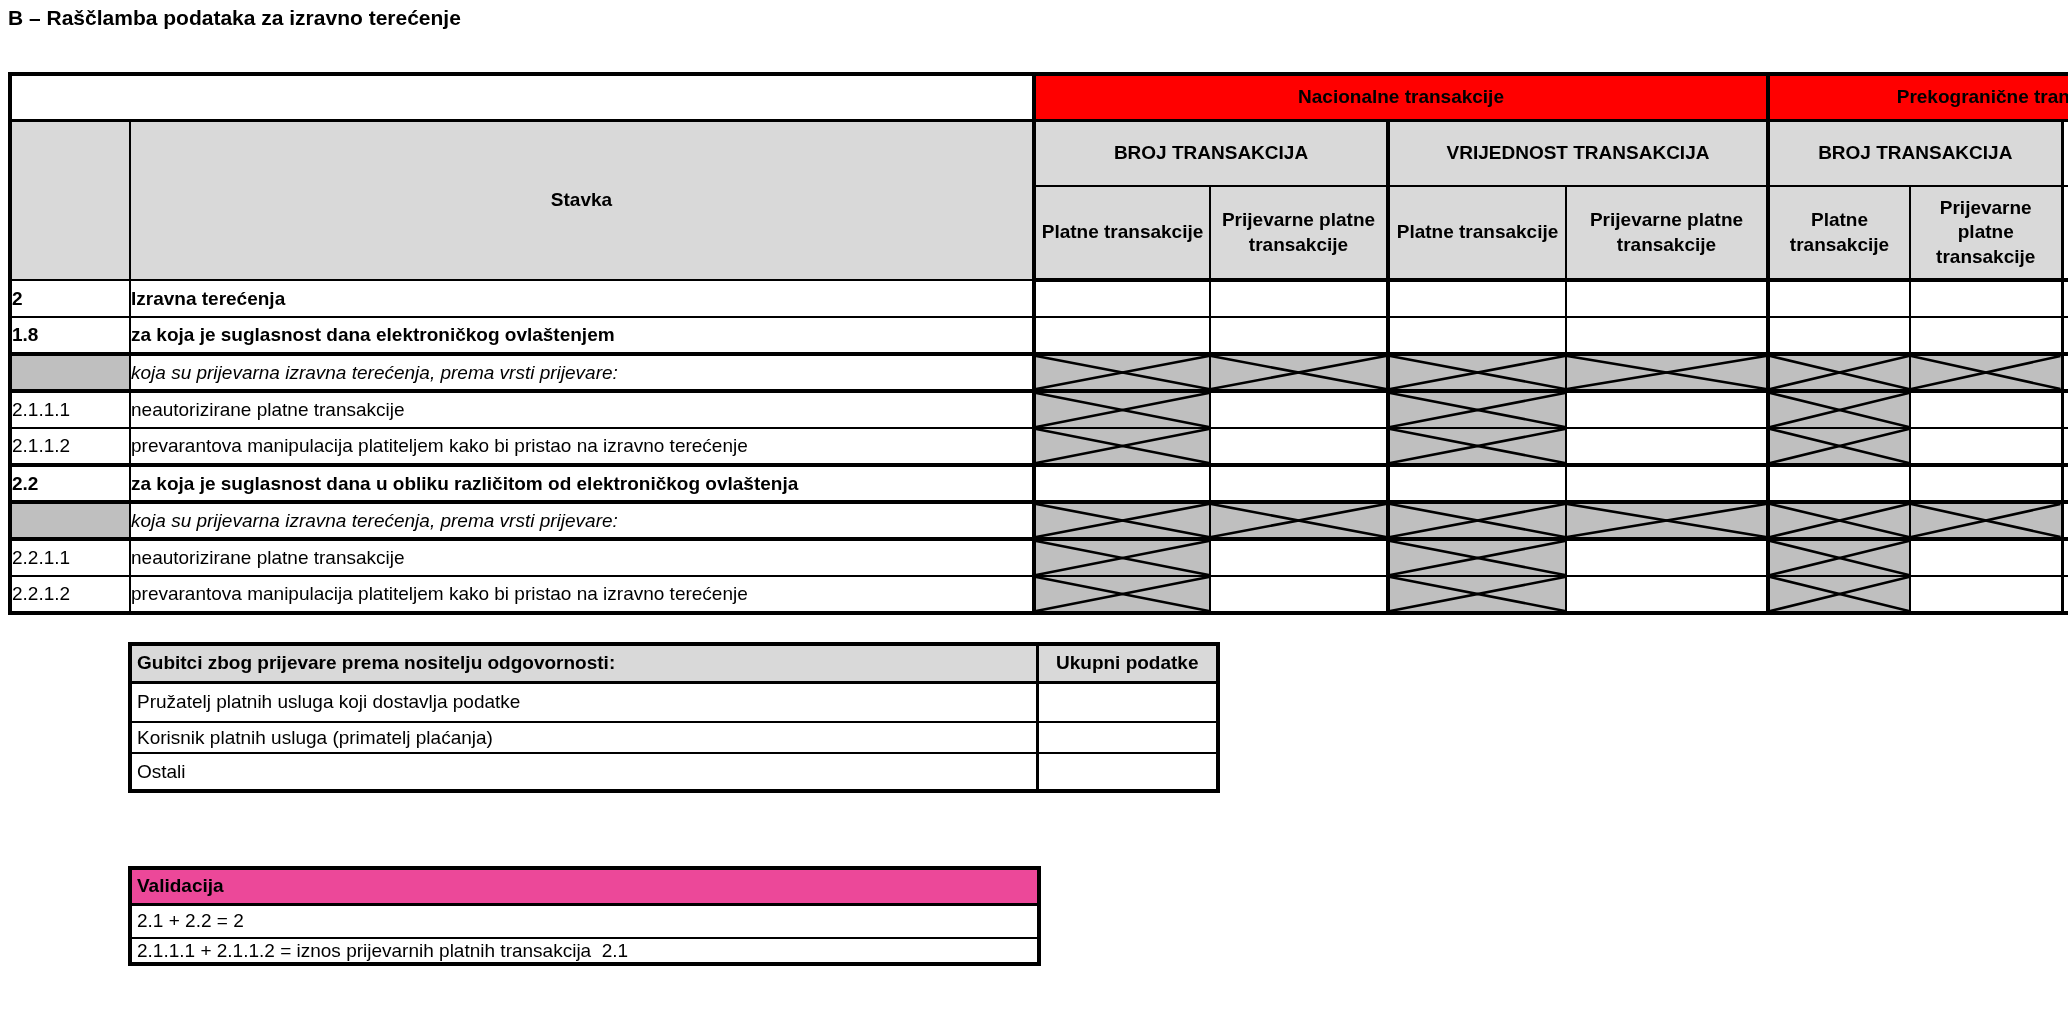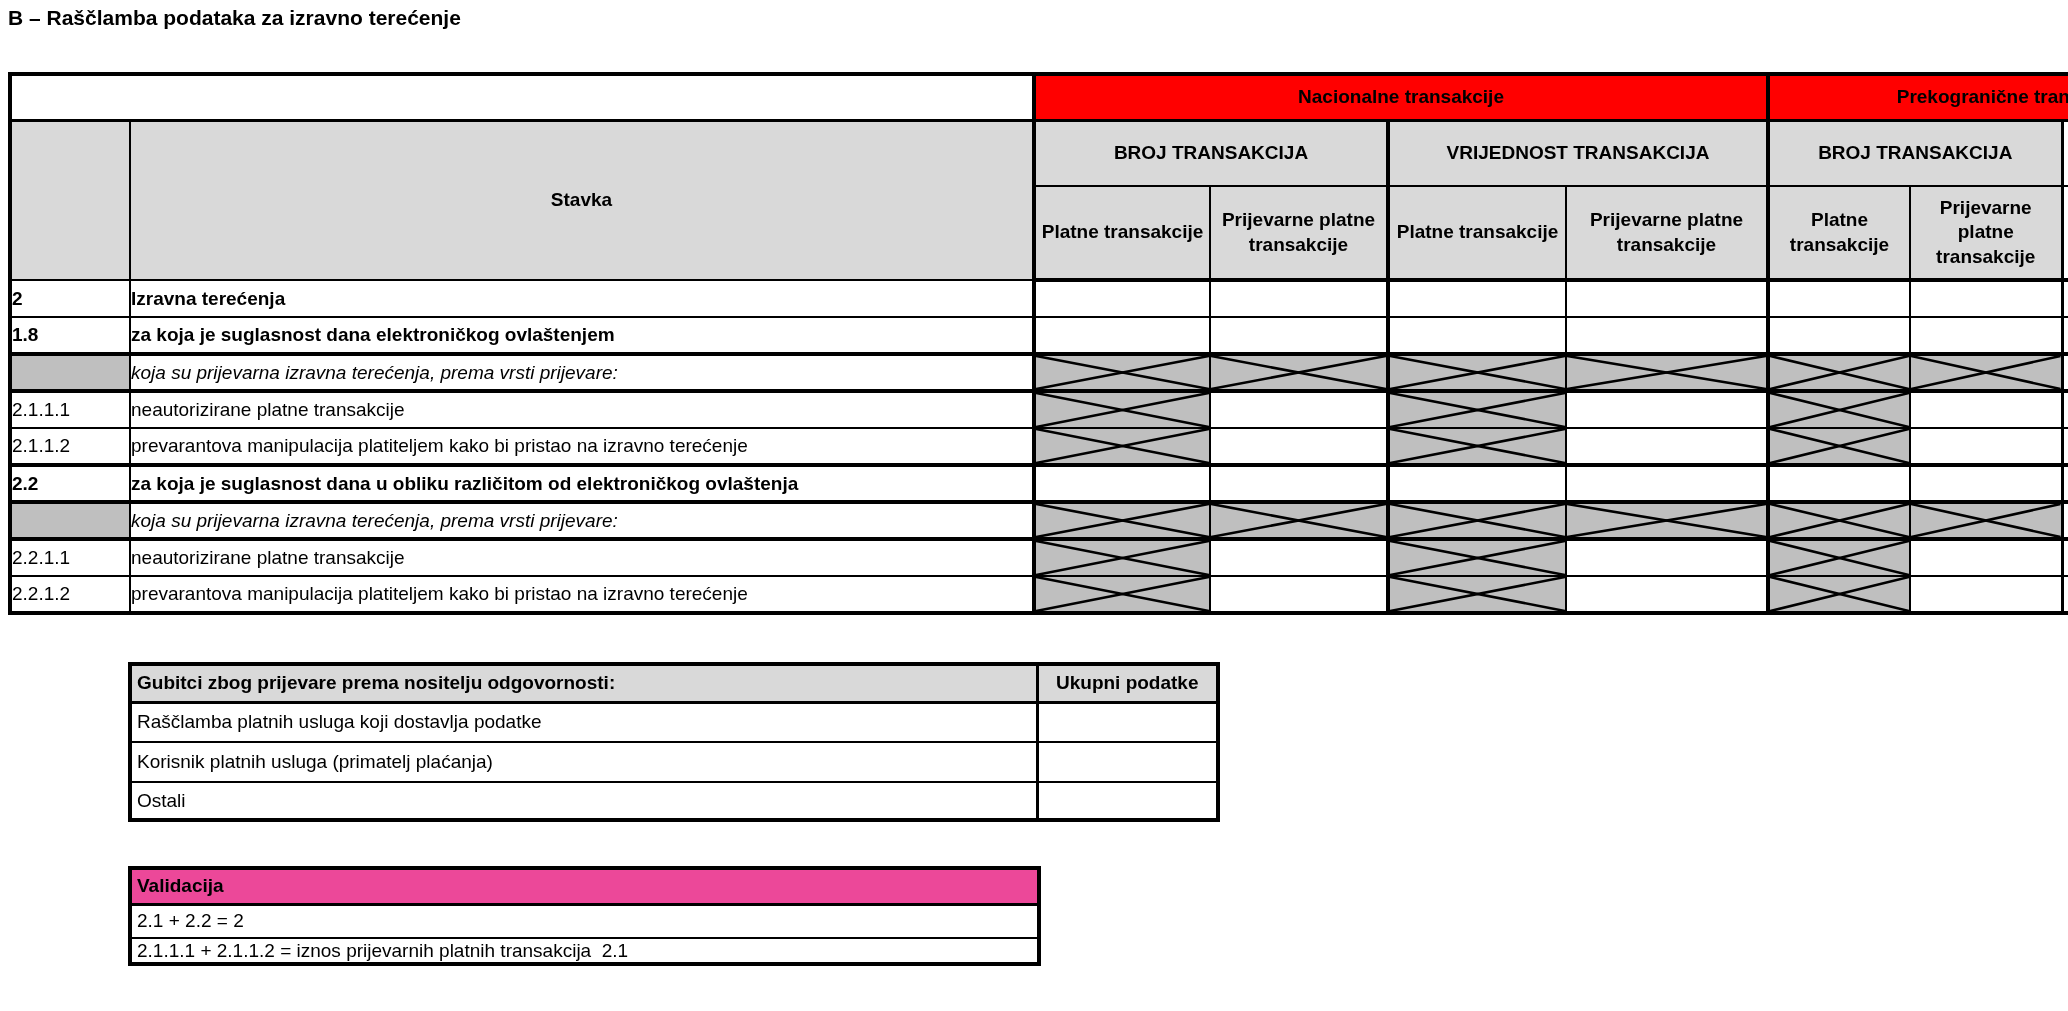--- a/index.html
+++ b/index.html
@@ -34,21 +34,21 @@
   .b{font-weight:bold;}
   .i{font-style:italic;}
   .ind0{padding-left:6px;} .ind1{padding-left:128px;} .ind2{padding-left:178px;} .ind3{padding-left:255px;}
   .gray{background:#BFBFBF !important;}
   td.xcell{background:#BFBFBF !important;}
   td.xcell svg{position:absolute;left:0;top:0;width:100%;height:100%;display:block;}
   td.xcell line{stroke:#000;stroke-width:2.6;vector-effect:non-scaling-stroke;}
   
   table.small{border-collapse:collapse;table-layout:fixed;border:4px solid #000;position:absolute;}
   table.small td{border:2px solid #000;padding:0 0 0 5px;vertical-align:middle;font-size:19px;background:#fff;overflow:hidden;}
-  #losses{left:128px;top:662px;width:1088px;padding-left:24px;}
+  #losses{left:128px;top:642px;width:1088px;padding-left:24px;}
   #losses td.h{background:#D9D9D9;font-weight:bold;border-bottom-width:3px;}
   #losses td.vh{text-align:center;padding-left:0;}
   #losses td.vcol{border-left-width:3px;}
   #validation{left:128px;top:866px;width:909px;}
   #validation td.h{background:#ec4899;font-weight:bold;border-bottom-width:3px;}
   #validation td{white-space:pre;}
 </style>
 </head>
 <body>
 
@@ -319,24 +319,24 @@
   <colgroup>
       <col style="width:907px">
       <col style="width:181px">
     </colgroup>
   <tbody>
       <tr style="height:38px">
     <td class="h">Gubitci zbog prijevare prema nositelju odgovornosti:</td>
     <td class="h vh vcol">Ukupni podatke</td>
   </tr>
   <tr style="height:40px">
-    <td>Raščlamba platnih usluga koji dostavlja podatke</td>
+    <td>Pružatelj platnih usluga koji dostavlja podatke</td>
     <td class="vcol"></td>
   </tr>
-  <tr style="height:40px">
+  <tr style="height:31px">
     <td>Korisnik platnih usluga (primatelj plaćanja)</td>
     <td class="vcol"></td>
   </tr>
   <tr style="height:38px">
     <td>Ostali</td>
     <td class="vcol"></td>
   </tr>
 </tbody>
   </table>
 

